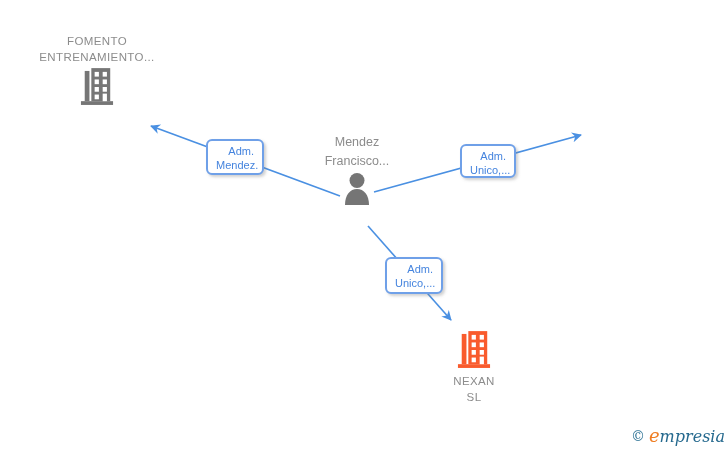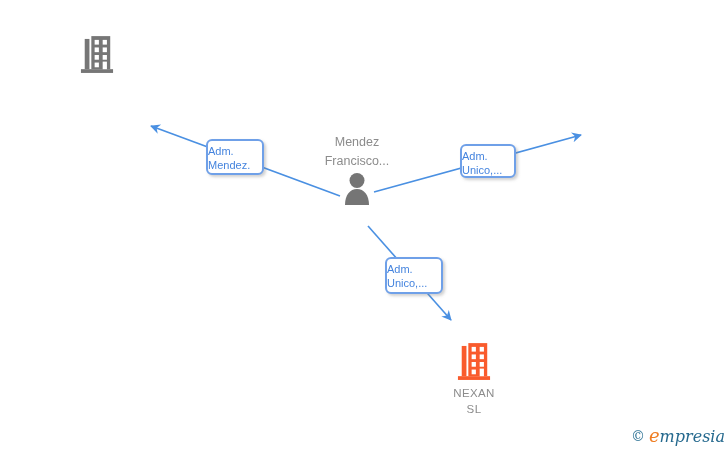--- a/index.html
+++ b/index.html
@@ -13,21 +13,21 @@
 
   .company-label { color: #8c8c8c; font-size: 11.5px; line-height: 16px;
                    letter-spacing: 0.4px; font-weight: 400; white-space: nowrap; }
   .person-label  { color: #8c8c8c; font-size: 12.5px; line-height: 19px; white-space: nowrap; }
 
   .icon-wrap { display: block; margin: 0 auto; }
 
   .edge-label { position: absolute; box-sizing: border-box; background: #ffffff;
                 border: 2px solid #6fa0e8; border-radius: 6px;
                 color: #4584de; font-size: 11px; line-height: 14px;
-                text-align: left; padding: 3px 0;
+                text-align: right; padding: 3px 8px;
                 box-shadow: 2px 2px 3px rgba(120,120,120,0.35);
                 cursor: pointer; white-space: nowrap; }
 
   .watermark { position: absolute; right: 3px; bottom: 4px;
                font-family: "DejaVu Serif", serif; font-style: italic;
                font-size: 16px; white-space: nowrap; }
   .watermark .copy { color: #2d7295; font-style: normal; font-size: 14px;
                      vertical-align: 1px; margin-right: 4px; }
   .watermark .brand-e { color: #ef7d22; font-size: 18px; }
   .watermark .brand-rest { color: #25698e; text-align: right; }
@@ -43,20 +43,22 @@
         <path d="M0,0 L10,5 L0,10 L3,5 Z" fill="#4a90e2"></path>
       </marker>
     </defs>
     <line x1="340" y1="196" x2="151" y2="126" stroke="#4a90e2" stroke-width="1.6" marker-end="url(#arr)"></line>
     <line x1="374" y1="192" x2="581" y2="135" stroke="#4a90e2" stroke-width="1.6" marker-end="url(#arr)"></line>
     <line x1="368" y1="226" x2="451" y2="320" stroke="#4a90e2" stroke-width="1.6" marker-end="url(#arr)"></line>
   </svg>
 
   <div class="node" style="left:97px; top:33px; width:150px; transform:translateX(-50%);">
     <div class="company-label">
+      <div>FOMENTO</div>
+      <div>ENTRENAMIENTO...</div>
     </div>
     <svg class="icon-wrap" width="34" height="38" viewBox="0 0 36 40" style="margin-top:3px;">
       <g fill="#767676">
         <rect x="1" y="35" width="34" height="4"></rect>
         <rect x="5" y="3" width="5" height="32"></rect>
         <rect x="12" y="0" width="20" height="35"></rect>
       </g>
       <g fill="#ffffff">
         <rect x="15.5" y="4" width="4.5" height="5"></rect>
           <rect x="24" y="4" width="4.5" height="5"></rect>
@@ -77,21 +79,21 @@
       <div>Francisco...</div>
     </div>
     <svg class="icon-wrap" width="32" height="34" viewBox="0 0 32 34" style="margin-top:1px;">
       <g fill="#757575">
         <circle cx="16" cy="8.5" r="7.5"></circle>
         <path d="M16,17 C9,17 4,23 4,33 L28,33 C28,23 23,17 16,17 Z"></path>
       </g>
     </svg>
   </div>
 
-  <div class="node" style="left:474px; top:343px; width:150px; transform:translateX(-50%);">
+  <div class="node" style="left:474px; top:331px; width:150px; transform:translateX(-50%);">
     <svg class="icon-wrap" width="34" height="38" viewBox="0 0 36 40">
       <g fill="#f95b2d">
         <rect x="1" y="35" width="34" height="4"></rect>
         <rect x="5" y="3" width="5" height="32"></rect>
         <rect x="12" y="0" width="20" height="35"></rect>
       </g>
       <g fill="#ffffff">
         <rect x="15.5" y="4" width="4.5" height="5"></rect>
           <rect x="24" y="4" width="4.5" height="5"></rect>
         <rect x="15.5" y="12" width="4.5" height="5"></rect>

